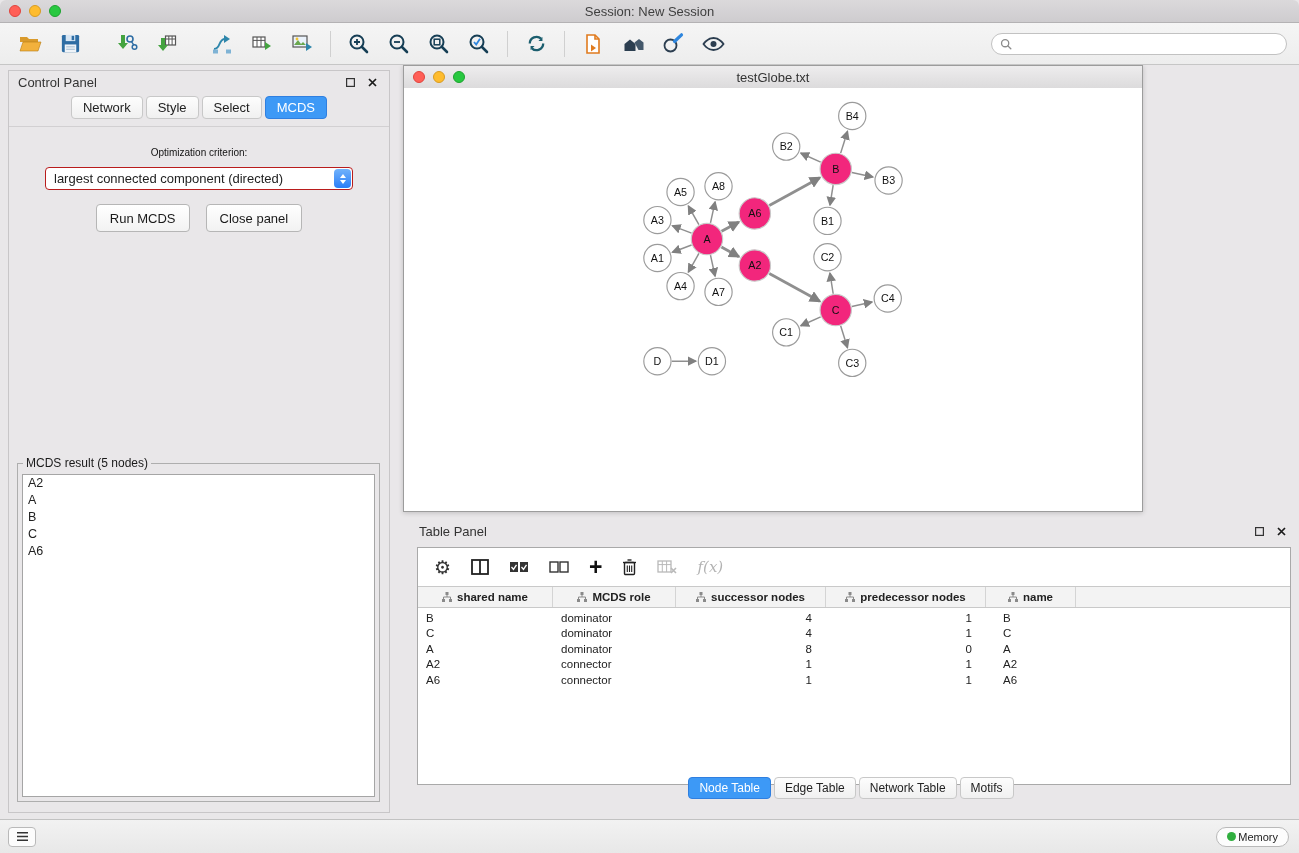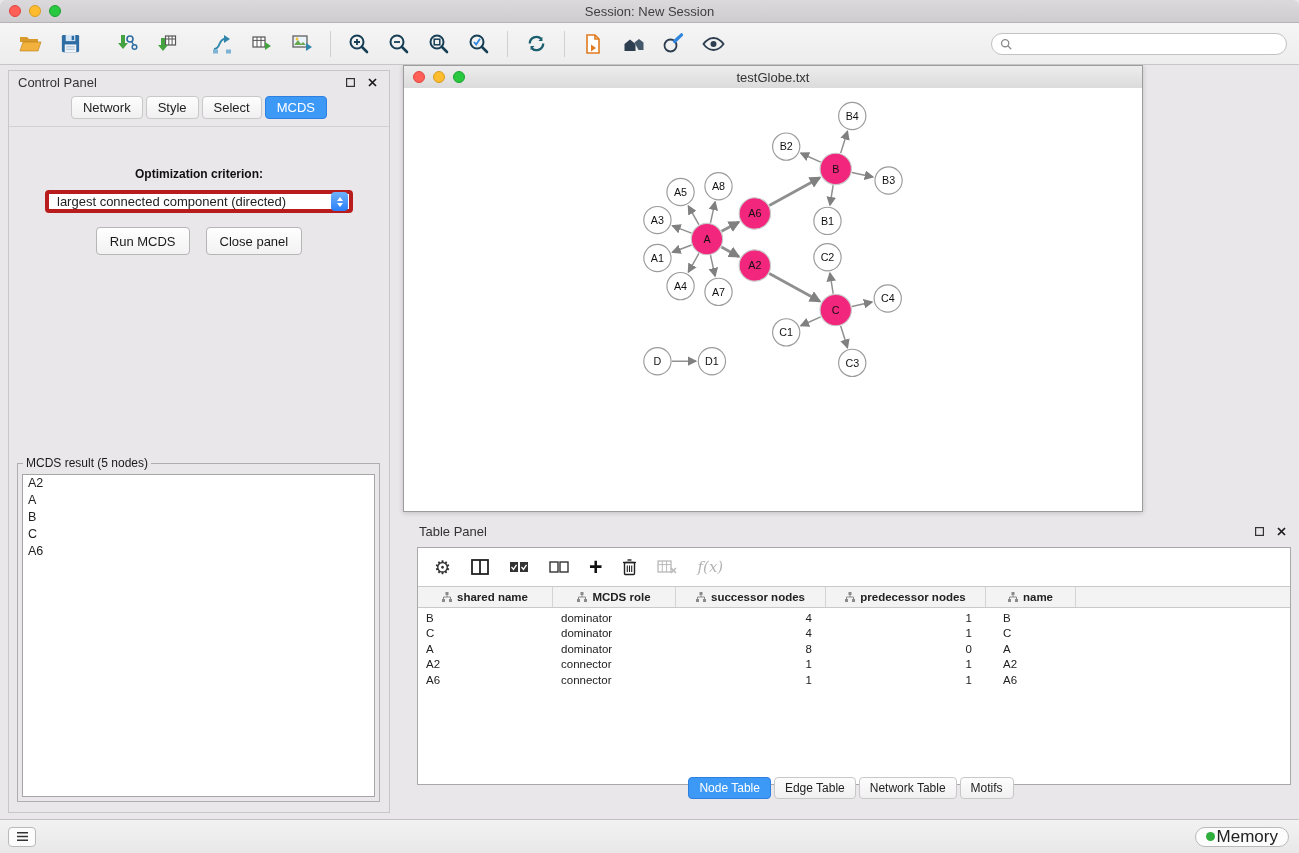--- a/index.html
+++ b/index.html
@@ -35,22 +35,22 @@
   .control-panel{position:absolute;left:8px;top:70px;width:382px;height:743px;
     background:#e9e7e9;border:1px solid #c8c6c8;box-sizing:border-box;}
   .phead{height:22px;display:flex;align-items:center;font-size:13px;color:#333;padding:0 9px;}
   .phead .pname{flex:1;}
   .picon{width:15px;height:15px;display:flex;align-items:center;justify-content:center;margin-left:7px;}
   .cp-tabs{display:flex;justify-content:center;gap:3px;margin-top:3px;padding-bottom:7px;border-bottom:1px solid #d2d0d2;}
   .cp-tab{font-size:13px;padding:3px 11px;border:1px solid #c8c8c8;border-radius:4px;
     background:linear-gradient(#fdfdfd,#f0f0f0);color:#222;}
   .cp-tab.active{background:#3d99f6;border-color:#2f7fe0;color:#fff;}
   .cp-content{text-align:center;}
-  .opt-label{margin:40px 0 0 0;font-size:12px;color:#111;font-weight:bold;}
-  .selectbox{width:308px;height:23px;margin:9px auto 0;background:#fff;border:4px solid #b91c1c;
+  .opt-label{margin:20px 0 0 0;font-size:10px;color:#111;}
+  .selectbox{width:308px;height:23px;margin:9px auto 0;background:#fff;border:1px solid #b91c1c;
     border-radius:4px;display:flex;align-items:center;box-sizing:border-box;}
   .selectbox .val{flex:1;font-size:13px;text-align:left;padding-left:8px;white-space:nowrap;overflow:hidden;}
   .stepper{width:17px;height:19px;margin-right:1px;background:linear-gradient(#71b2fb,#2a7ef8);
     border-radius:4px;display:flex;flex-direction:column;align-items:center;justify-content:center;}
   .stepper .up{width:0;height:0;border-left:3.5px solid transparent;border-right:3.5px solid transparent;
     border-bottom:4px solid #fff;margin-bottom:2px;}
   .stepper .down{width:0;height:0;border-left:3.5px solid transparent;border-right:3.5px solid transparent;
     border-top:4px solid #fff;}
   .btn-row{margin-top:14px;display:flex;justify-content:center;gap:16px;}
   .btn{height:28px;padding:2px 13px;font-size:13px;background:linear-gradient(#ffffff,#f2f2f2);
@@ -97,21 +97,21 @@
     background:linear-gradient(#fdfdfd,#f0f0f0);color:#222;}
   .tp-tab.active{background:#3d99f6;border-color:#2f7fe0;color:#fff;}
 
   
   .statusbar{position:absolute;left:0;bottom:0;right:0;height:33px;
     background:linear-gradient(#f2f2f2,#e8e8e8);border-top:1px solid #c2c2c2;
     display:flex;align-items:center;}
   .sb-left{margin-left:8px;width:28px;height:20px;border:1px solid #b9b9b9;border-radius:4px;
     background:#fcfcfc;display:flex;align-items:center;justify-content:center;}
   .memory{margin-left:auto;margin-right:10px;height:20px;border:1px solid #b9b9b9;border-radius:10px;
-    background:#fcfcfc;display:flex;align-items:center;gap:2px;padding:0 10px;font-size:17px;color:#222;}
+    background:#fcfcfc;display:flex;align-items:center;gap:2px;padding:0 10px;font-size:11px;color:#222;}
   .memdot{width:9px;height:9px;border-radius:50%;background:#2fae3e;}
 </style>
 </head>
 <body>
 
 <div class="titlebar">
   <div class="lights">
     <span class="light red"></span>
     <span class="light yellow"></span>
     <span class="light green"></span>

